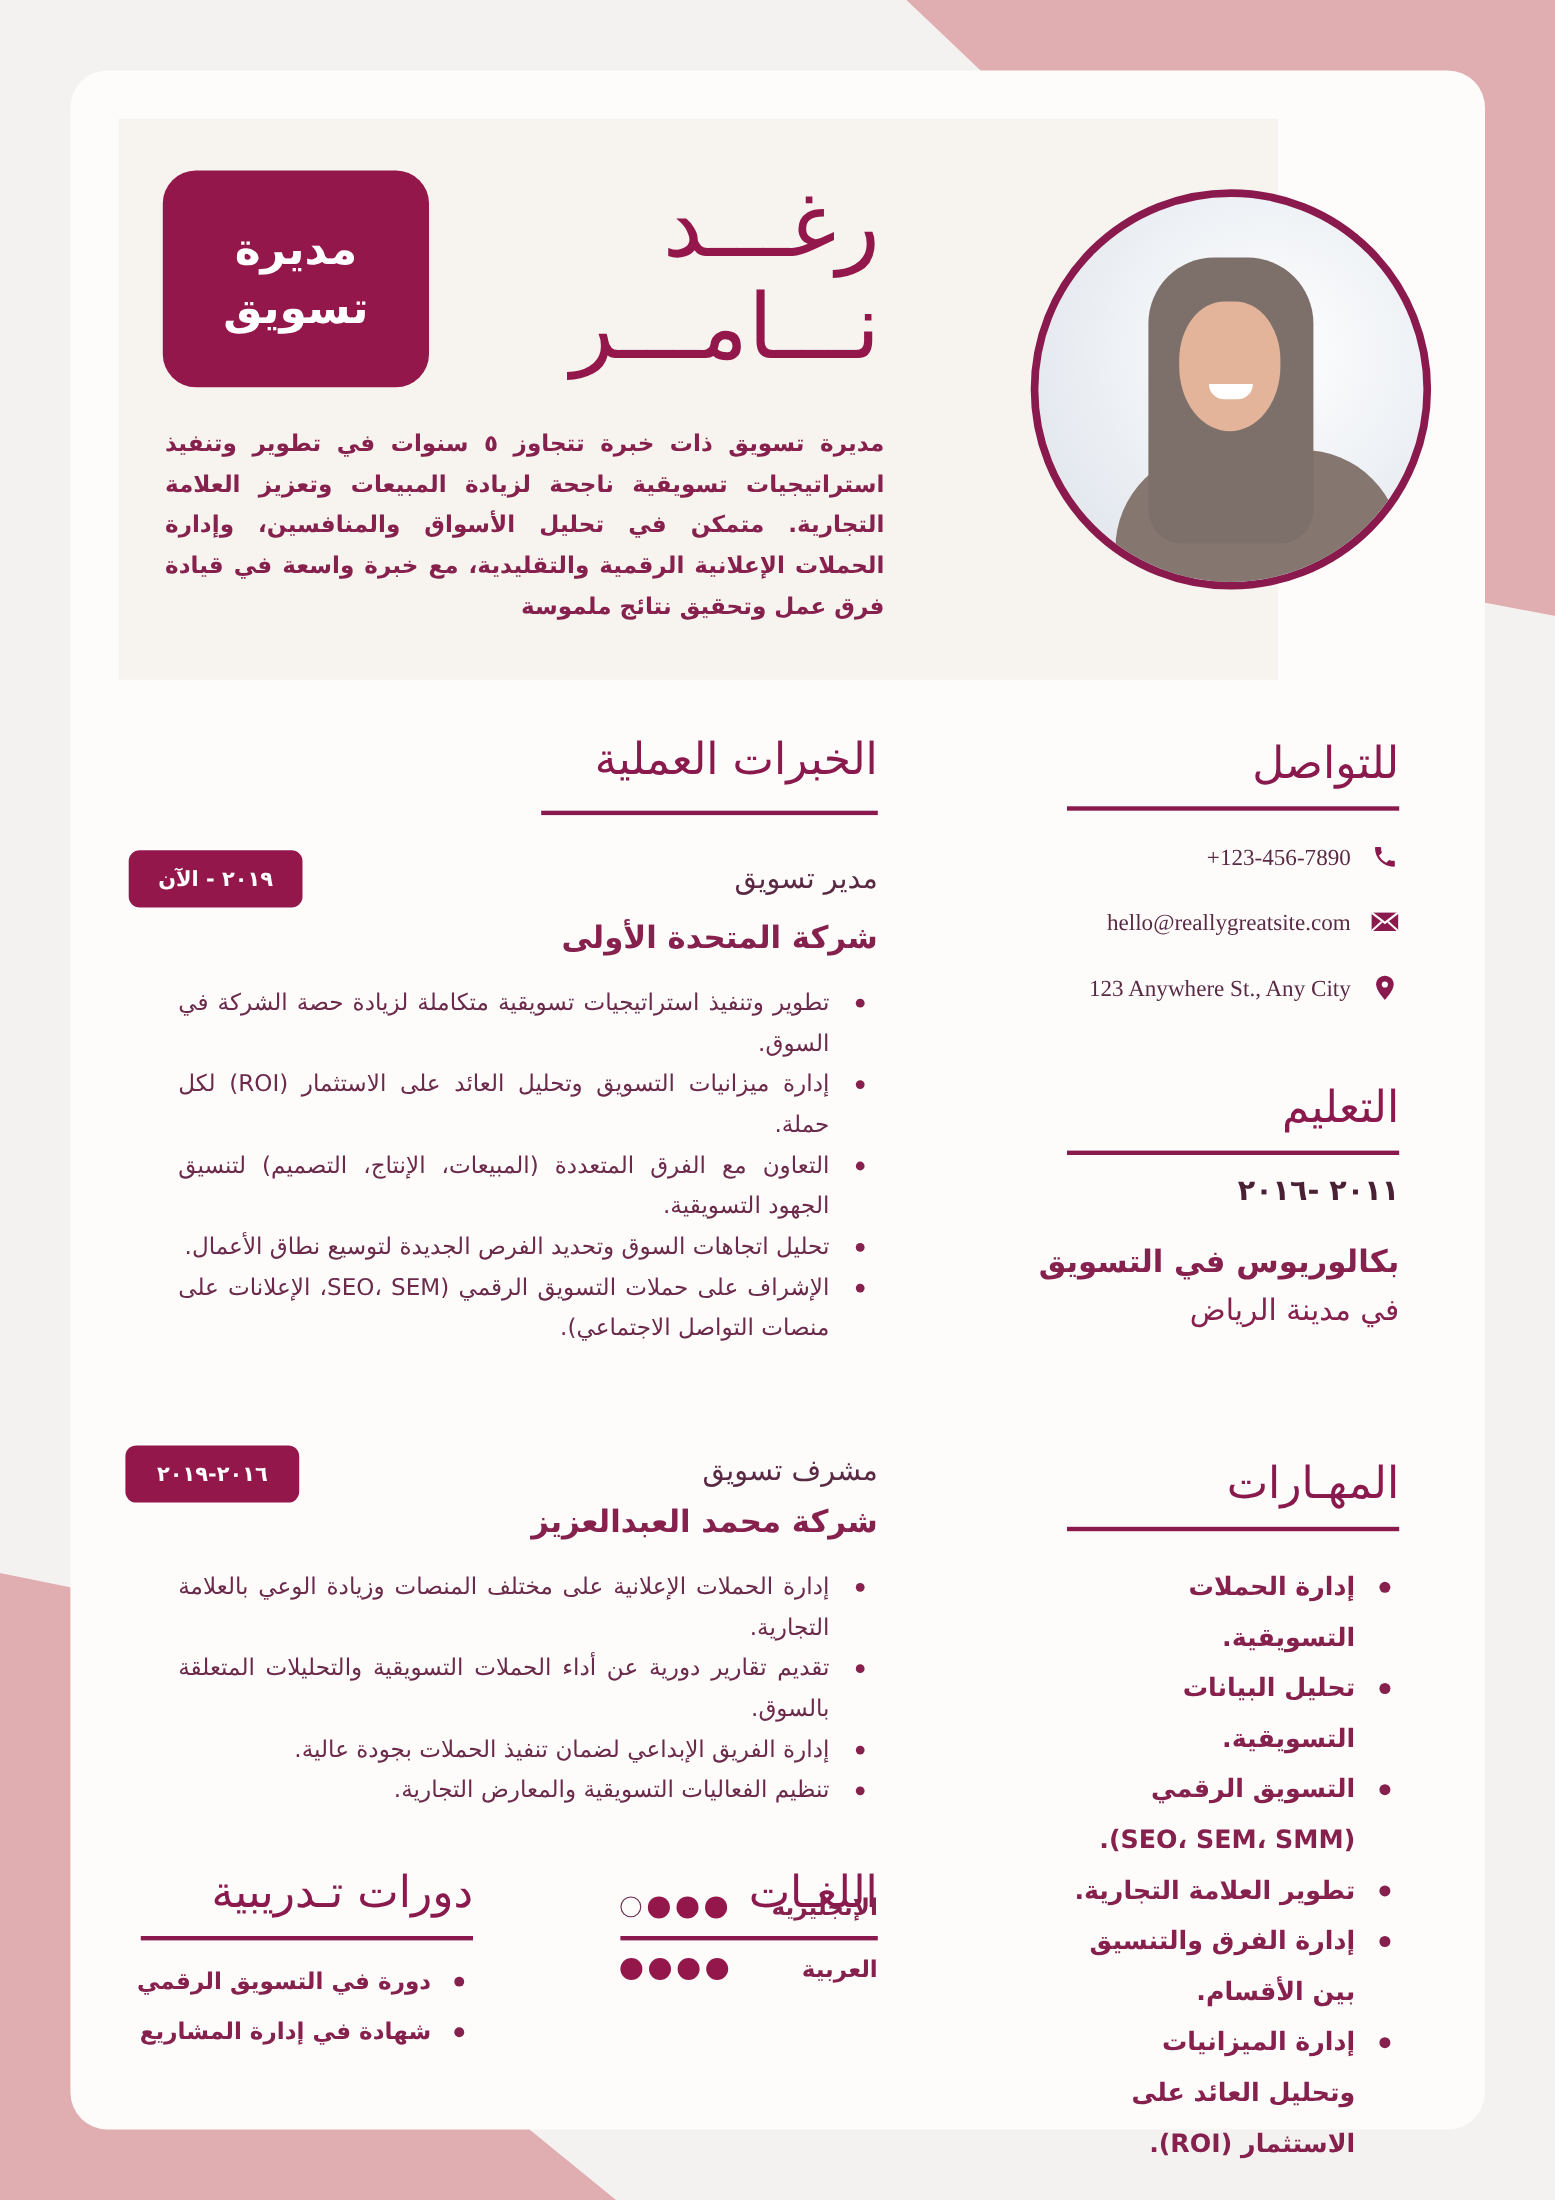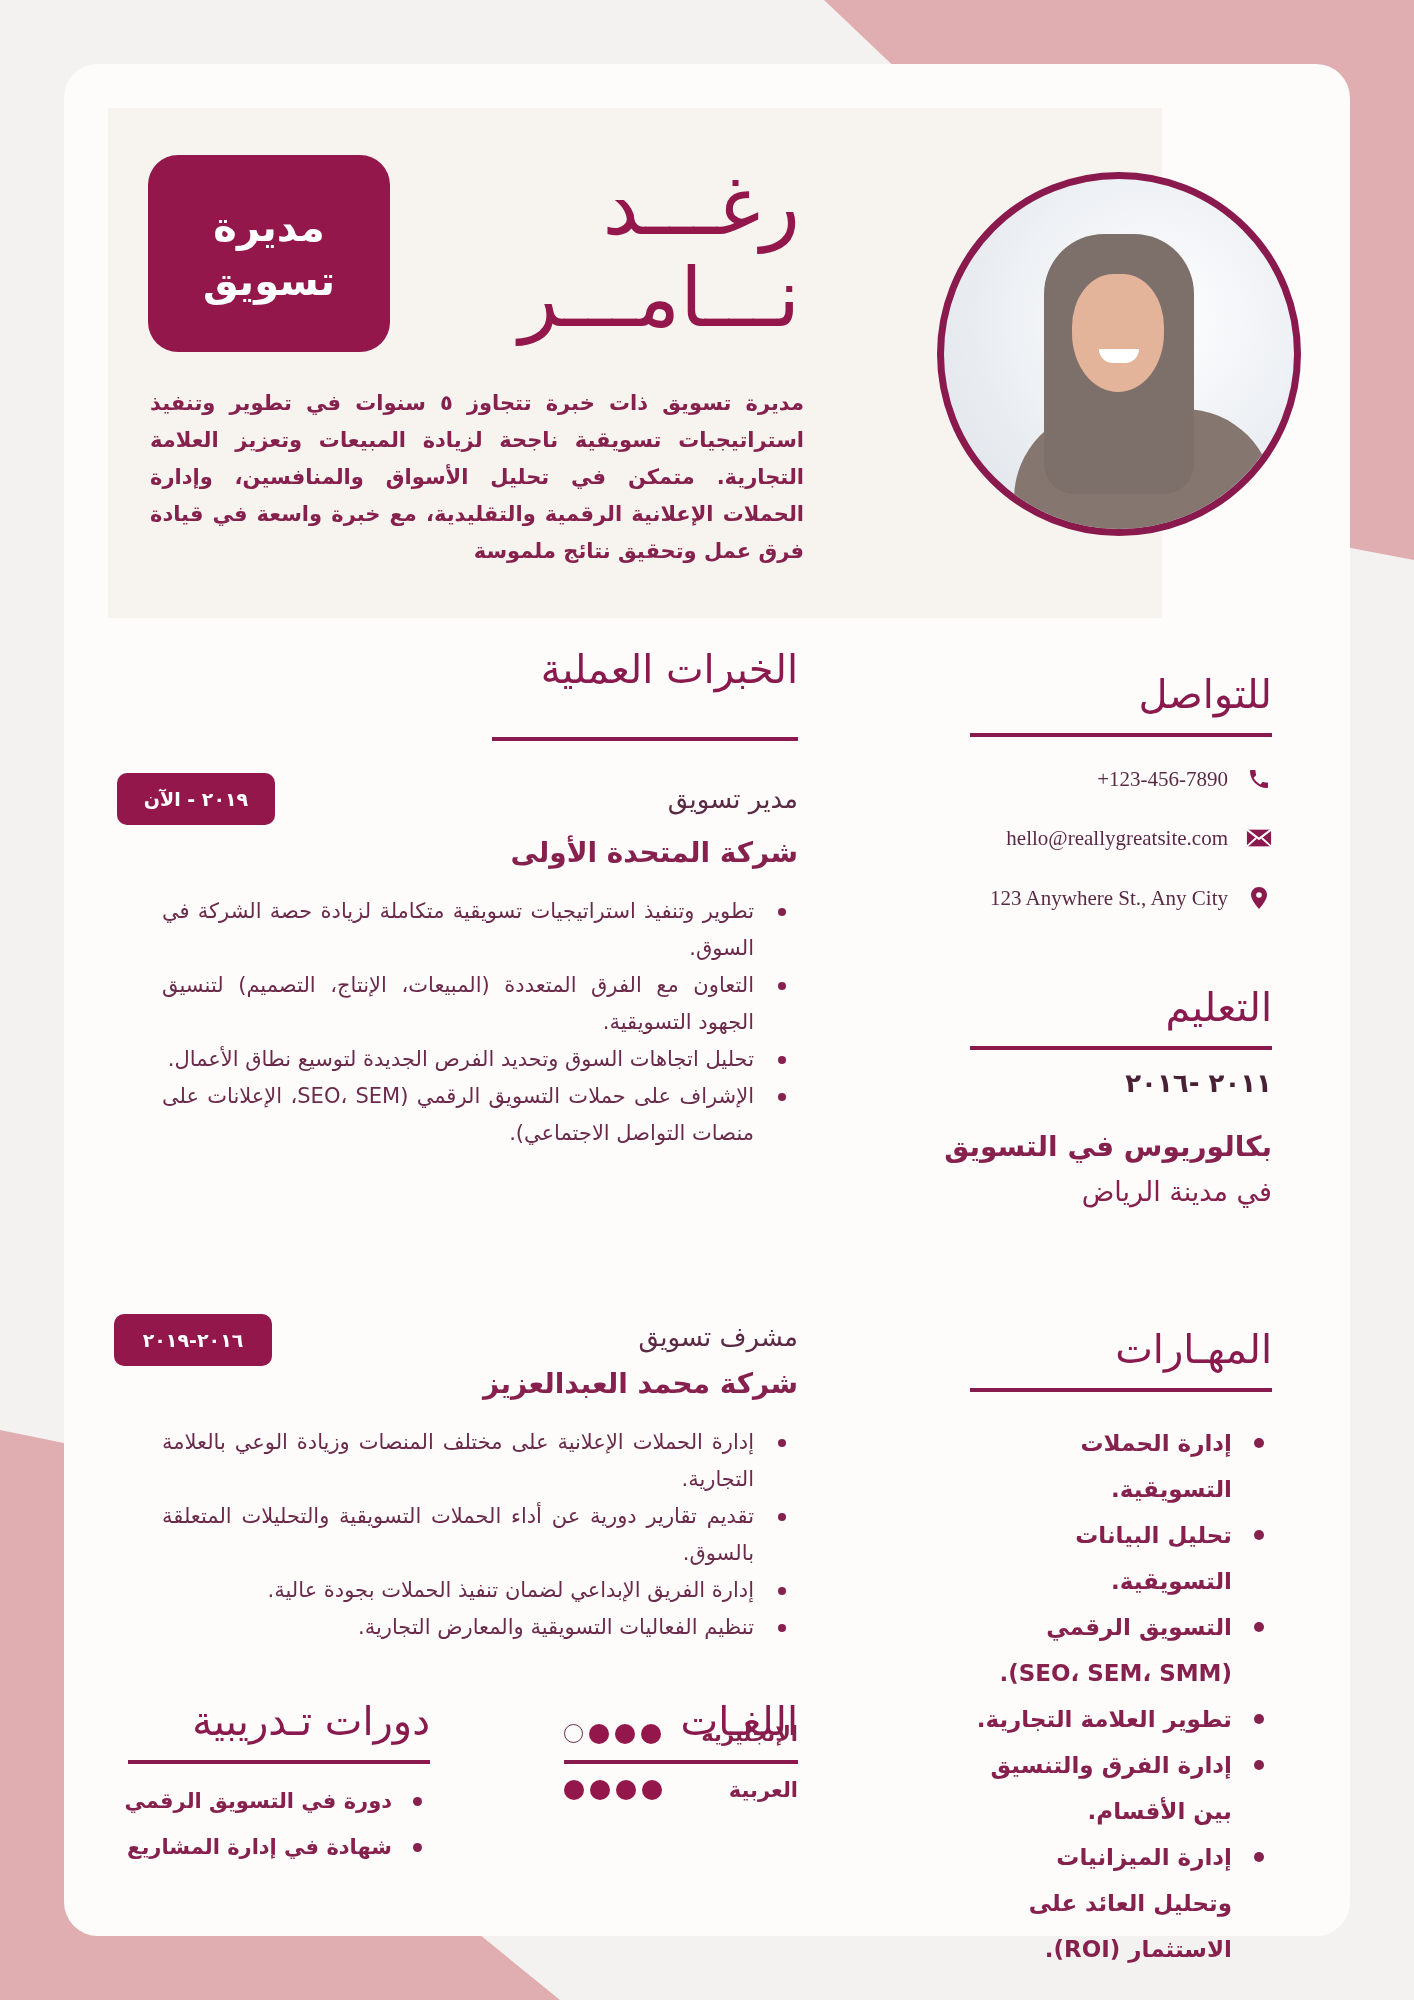--- a/index.html
+++ b/index.html
@@ -186,28 +186,29 @@
 <div class="rule" style="right:142px; top:1388px; width:302px;"></div>
 <ul class="skills">
   <li>إدارة الحملات التسويقية.</li>
   <li>تحليل البيانات التسويقية.</li>
   <li>التسويق الرقمي (SEO، SEM، SMM).</li>
   <li>تطوير العلامة التجارية.</li>
   <li>إدارة الفرق والتنسيق بين الأقسام.</li>
   <li>إدارة الميزانيات وتحليل العائد على الاستثمار (ROI).</li>
 </ul>
 
-<div class="section-title" style="right:616px; top:645px;text-align:right;">الخبرات العملية</div>
+<div class="section-title" style="right:616px; top:667px;text-align:right;">الخبرات العملية</div>
 <div class="rule" style="right:616px; top:737px; width:306px;"></div>
 
 <div class="date-badge" style="left:117px; top:773px;">٢٠١٩ - الآن</div>
 <div class="job-title" style="top:784px;">مدير تسويق</div>
 <div class="job-company" style="top:836px;">شركة المتحدة الأولى</div>
 <ul class="bullets" style="top:893px;">
   <li>تطوير وتنفيذ استراتيجيات تسويقية متكاملة لزيادة حصة الشركة في السوق.</li>
+  <li>إدارة ميزانيات التسويق وتحليل العائد على الاستثمار (ROI) لكل حملة.</li>
   <li>التعاون مع الفرق المتعددة (المبيعات، الإنتاج، التصميم) لتنسيق الجهود التسويقية.</li>
   <li>تحليل اتجاهات السوق وتحديد الفرص الجديدة لتوسيع نطاق الأعمال.</li>
   <li>الإشراف على حملات التسويق الرقمي (SEO، SEM، الإعلانات على منصات التواصل الاجتماعي).</li>
 </ul>
 
 <div class="date-badge" style="left:114px; top:1314px;">٢٠١٦-٢٠١٩</div>
 <div class="job-title" style="top:1322px;">مشرف تسويق</div>
 <div class="job-company" style="top:1367px;">شركة محمد العبدالعزيز</div>
 <ul class="bullets" style="top:1424px;">
   <li>إدارة الحملات الإعلانية على مختلف المنصات وزيادة الوعي بالعلامة التجارية.</li>

